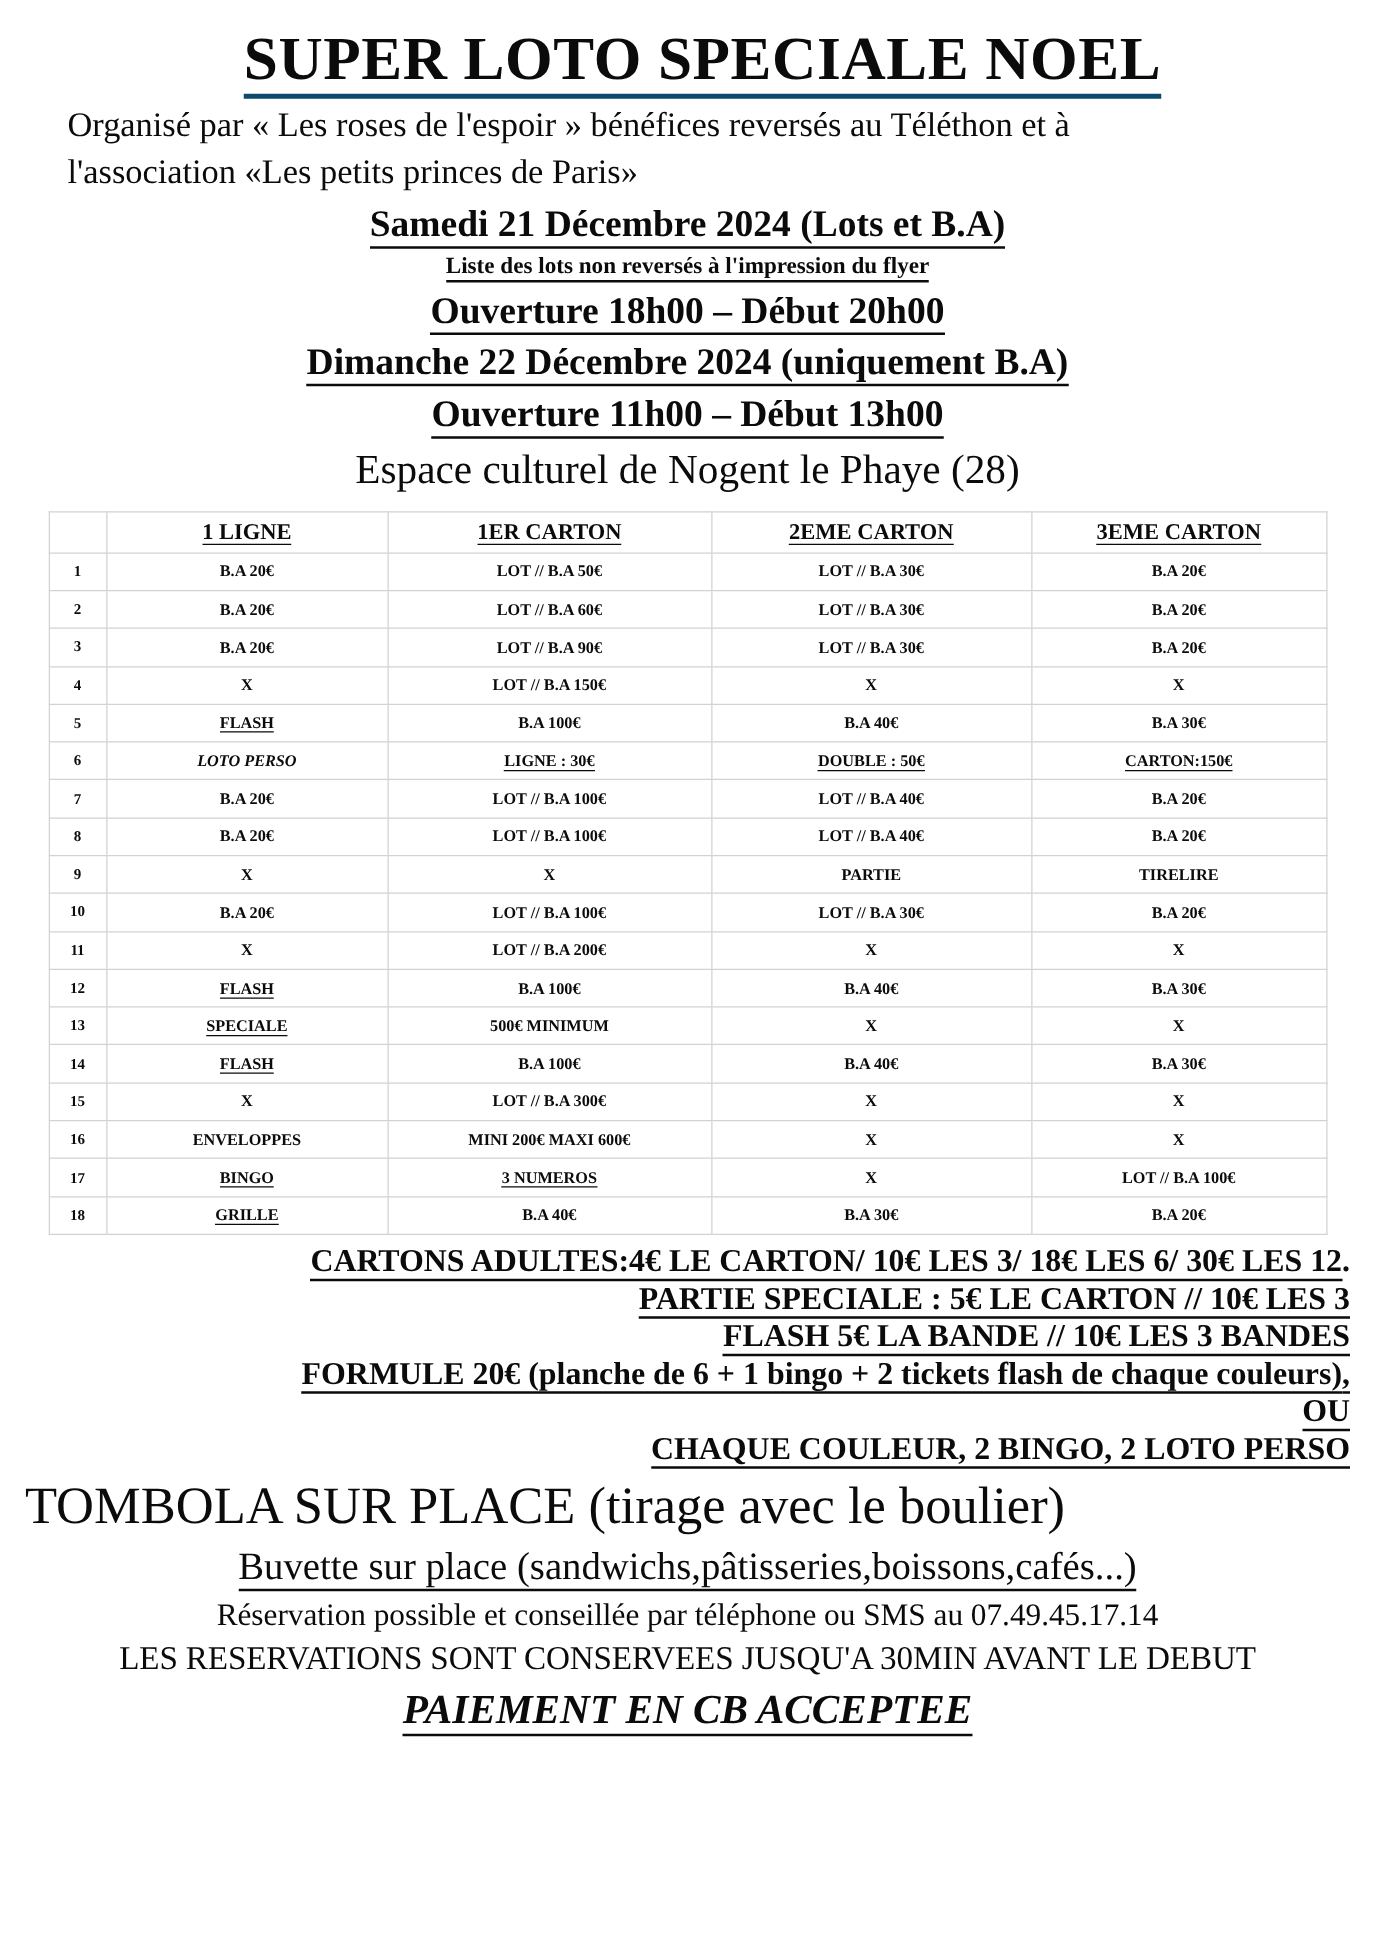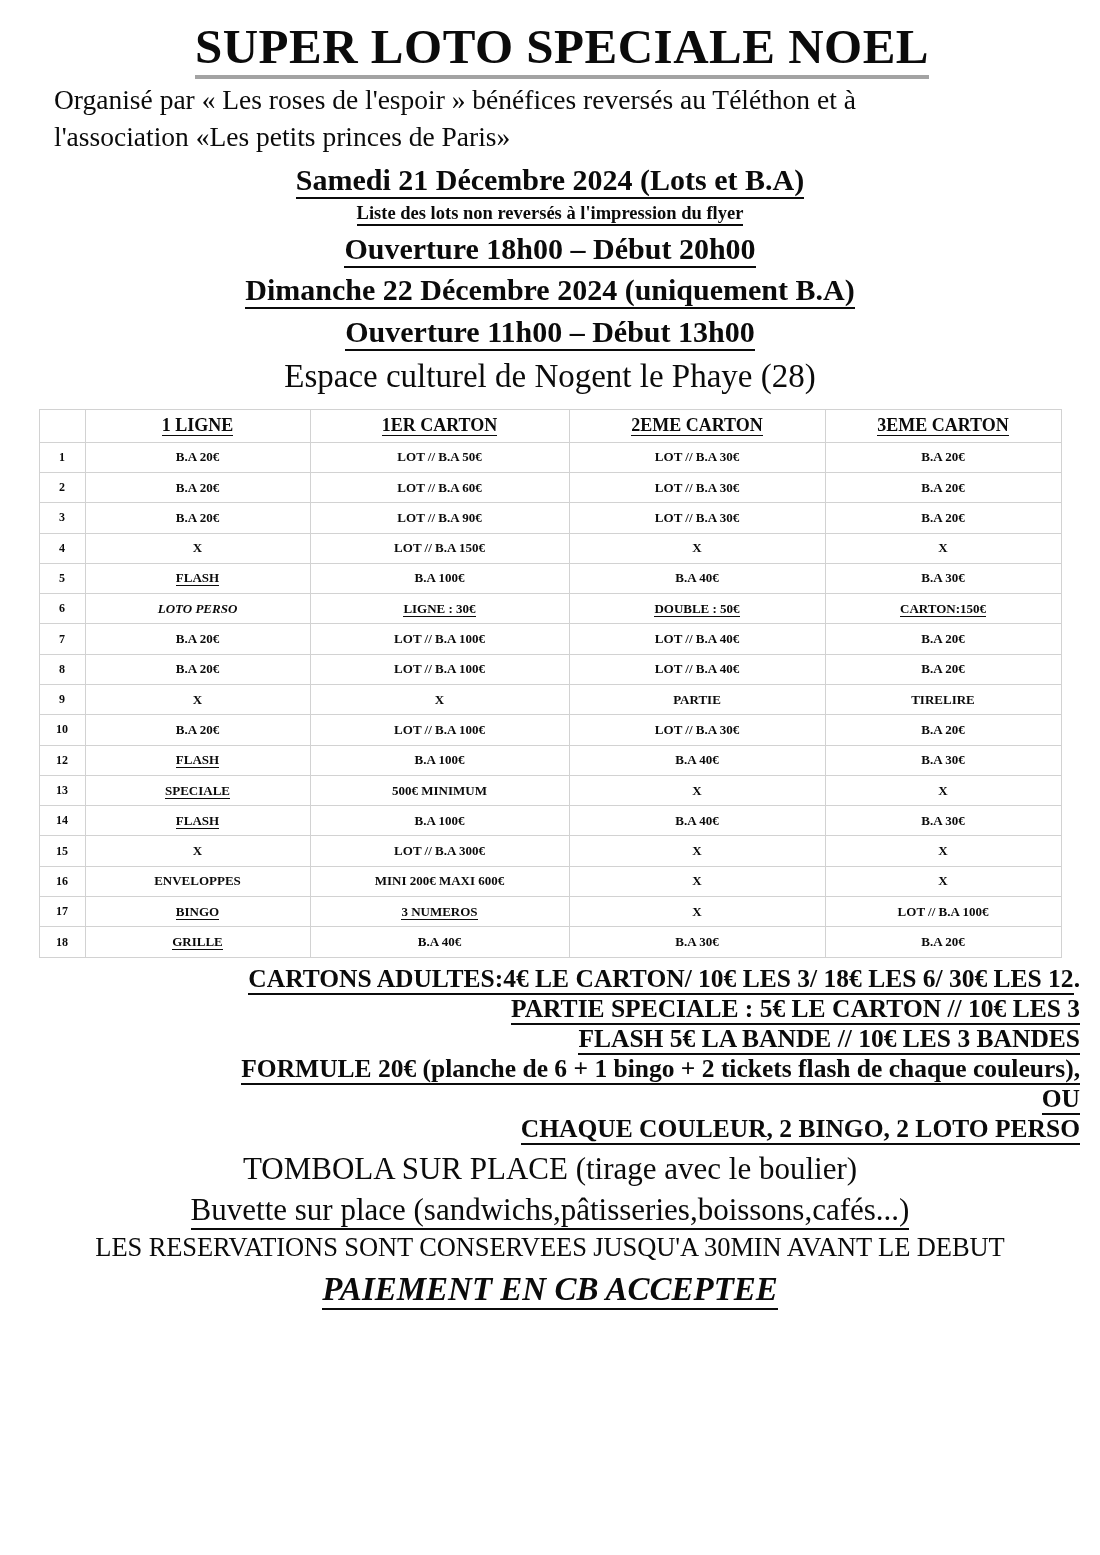--- a/index.html
+++ b/index.html
@@ -27,21 +27,21 @@
     text-align: center;
     font-size: 49px;
     font-weight: bold;
     letter-spacing: 0.5px;
     line-height: 1.0;
     margin: 22px 0 0 0;
     padding-bottom: 2px;
     display: block;
   }
   .title span.u {
-    border-bottom: 4px solid #a3a3a3;
+    border-bottom: 4px solid #0c4a6e;
     padding-bottom: 1px;
     margin-left: 24px;
   }
   .organise {
     text-align: left;
     font-size: 27.5px;
     line-height: 1.35;
     margin: 8px 34px 0 34px;
     font-weight: normal;
   }
@@ -115,23 +115,23 @@
     line-height: 1.18;
     text-align: right;
     margin: 0;
   }
   .t-line span.u {
     border-bottom: 2.2px solid #0b0b0b;
     padding-bottom: 0px;
   }
   .t-line.mixed span.u { font-weight: bold; }
   .tombola {
-    font-size: 31px;
-    font-weight: normal;
-    text-align: center;
+    font-size: 42px;
+    font-weight: normal;
+    text-align: left;
     margin: 8px 0 0 0;
     line-height: 1.1;
   }
   .buvette {
     font-size: 31px;
     font-weight: normal;
     text-align: center;
     margin: 7px 0 0 0;
     line-height: 1.1;
   }
@@ -267,20 +267,27 @@
           <td>TIRELIRE</td>
         </tr>
       <tr>
           <td class="rownum">10</td>
           <td>B.A 20€</td>
           <td>LOT //  B.A 100€</td>
           <td>LOT //  B.A 30€</td>
           <td>B.A 20€</td>
         </tr>
       <tr>
+          <td class="rownum">11</td>
+          <td>X</td>
+          <td>LOT //  B.A 200€</td>
+          <td>X</td>
+          <td>X</td>
+        </tr>
+      <tr>
           <td class="rownum">12</td>
           <td><span class="u-txt">FLASH</span></td>
           <td>B.A 100€</td>
           <td>B.A 40€</td>
           <td>B.A 30€</td>
         </tr>
       <tr>
           <td class="rownum">13</td>
           <td><span class="u-txt">SPECIALE</span></td>
           <td>500€ MINIMUM</td>
@@ -331,18 +338,19 @@
     <div class="t-line"><span class="u">FLASH 5€ LA BANDE // 10€ LES 3 BANDES</span></div>
     <div class="t-line mixed"><span class="u">FORMULE 20€ (planche de 6 + 1 bingo + 2 tickets flash de chaque couleurs)</span><span class="u">,</span></div>
     <div class="t-line"><span class="u">OU</span></div>
     <div class="t-line"><span class="u">CHAQUE COULEUR, 2 BINGO, 2 LOTO PERSO</span></div>
   </div>
 
   <div class="tombola">TOMBOLA SUR PLACE (tirage avec le boulier)</div>
 
   <div class="buvette"><span class="u">Buvette sur place (sandwichs,pâtisseries,boissons,cafés...)</span></div>
 
+  <div class="resa">Réservation possible et conseillée par téléphone ou SMS au 07.49.45.17.14</div>
 
   <div class="resa2">LES RESERVATIONS SONT CONSERVEES JUSQU'A 30MIN AVANT LE DEBUT</div>
 
   <div class="paiement"><span class="u">PAIEMENT EN CB ACCEPTEE</span></div>
 
 </div>
 
 </body></html>

